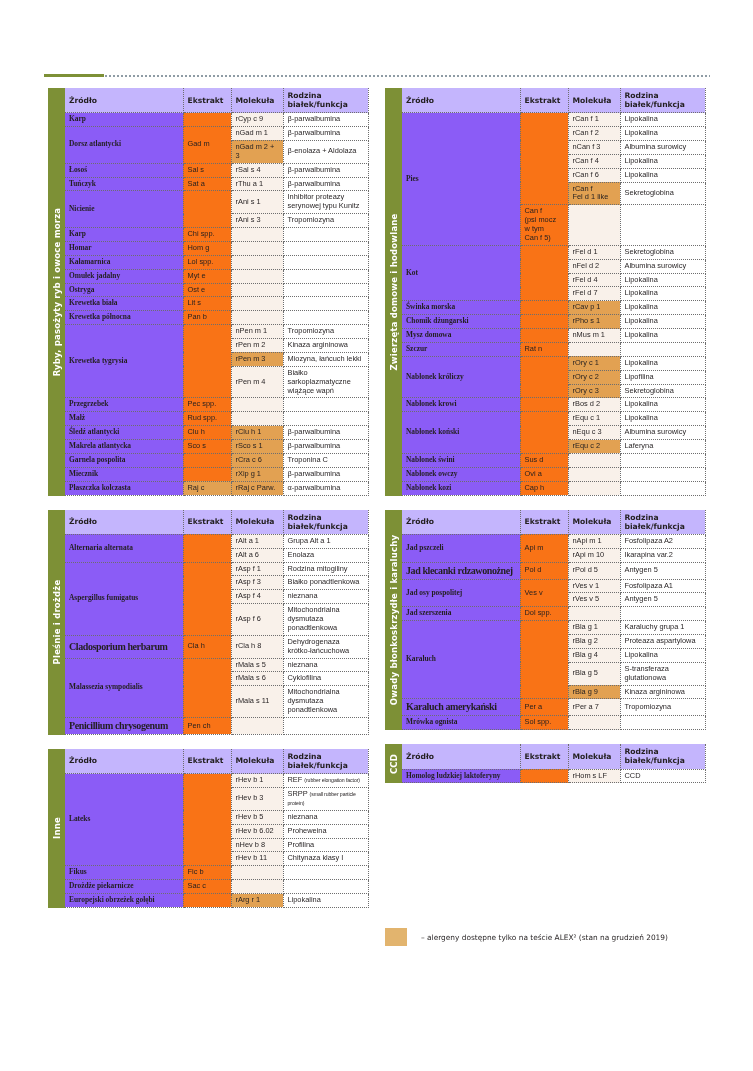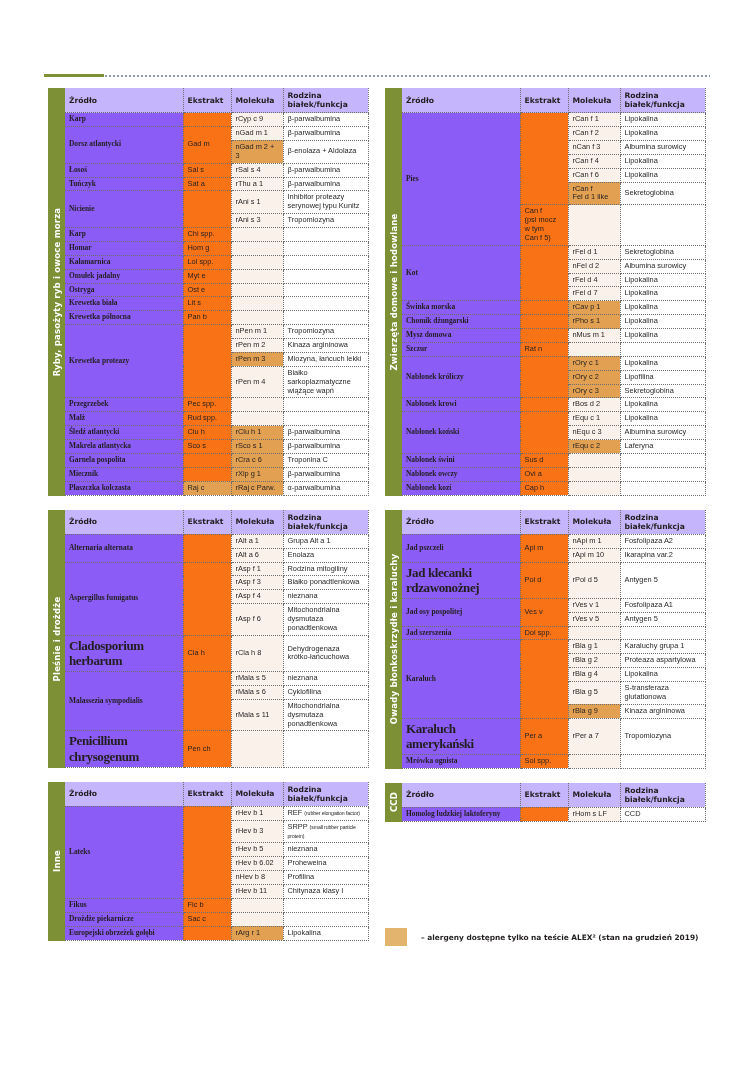--- a/index.html
+++ b/index.html
@@ -50,32 +50,32 @@
       border-bottom:1px dotted #6e6e6e; padding:3px 4px;
       font-family:"DejaVu Sans", sans-serif; text-align:left;
   }
   col.c-src  { width:118px; }
   col.c-ext  { width:48px;  }
   col.c-mol  { width:52px;  }
   col.c-fam  { width:85px;  }
 
   td.src { font-weight:bold; font-size:8.1px; background:#8b5cf6;
            font-family:Liberation Serif, serif; }
-  td.src.cond { letter-spacing:-0.4px; font-size:13px; }
+  td.src.cond { letter-spacing:-0.4px; font-size:10px; }
   td.ext { background:#f97316; font-size:7.2px; }
   td.mol { background:#f9f1ea; font-size:7.2px; }
   td.fam { background:#ffffff; font-size:7.2px; }
   td.hl  { background:#e3a košt;margin-left:20px; }
   .hl { background:#e2a152 !important; }
   .small { font-size:5.2px; letter-spacing:-0.1px; }
 
   
   .legend { position:absolute; left:385px; top:928px; display:flex; align-items:center; }
   .legend .swatch { width:22px; height:18px; background:#e2b46e; flex:0 0 22px; }
-  .legend .txt { margin-left:14px; font-size:7.4px; font-weight:bold;
+  .legend .txt { margin-left:14px; font-size:7.4px; font-weight:normal;
                  font-family:"DejaVu Sans", sans-serif; }
 </style>
 </head>
 <body>
 
 <div class="header">
   <div class="rule-wrap">
     <div class="rule-solid"></div>
     <div class="rule-dots"></div>
   </div>
@@ -176,21 +176,21 @@
             <td class="mol"></td>
             <td class="fam"><span></span></td>
           </tr>
           <tr>
             <td class="src">Krewetka północna</td>
             <td class="ext">Pan b</td>
             <td class="mol"></td>
             <td class="fam"><span></span></td>
           </tr>
           <tr>
-            <td class="src" rowspan="4">Krewetka proteazy</td>
+            <td class="src" rowspan="4">Krewetka tygrysia</td>
             <td class="ext" rowspan="4"></td>
             <td class="mol">nPen m 1</td>
             <td class="fam"><span>Tropomiozyna</span></td>
           </tr>
           <tr>
             <td class="mol">rPen m 2</td>
             <td class="fam"><span>Kinaza argininowa</span></td>
           </tr>
           <tr>
             <td class="mol hl">rPen m 3</td>

